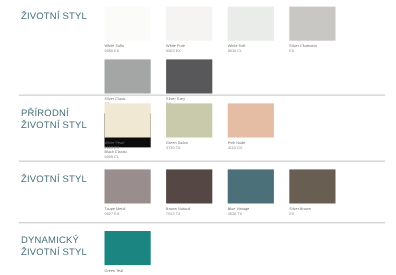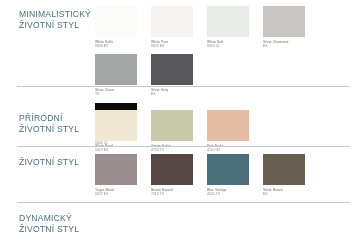--- a/index.html
+++ b/index.html
@@ -83,36 +83,35 @@
   .chip-code {
     font-size: 3.4px;
     line-height: 4.4px;
     color: #8a8a8a;
     white-space: nowrap;
     letter-spacing: 0.05px;
   }
 
   
   #section-minimalisticky { padding-top: 6px; height: 86px; }
-  #section-prirodni { padding-top: 24px; height: 60px; }
+  #section-prirodni { padding-top: 8px; height: 60px; }
   #section-tradicni { padding-top: 8px; height: 56px; }
-  #section-dynamicky { padding-top: 8px; height: 48px; flex-direction: column; }
+  #section-dynamicky { padding-top: 8px; height: 48px; }
 
   #section-prirodni .section-divider,
   #section-tradicni .section-divider,
   #section-dynamicky .section-divider { top: 0px; }
 </style>
 </head>
 <body>
 
 <div class="page">
 
   <div class="section" id="section-minimalisticky">
     <div class="cat-title">
-      <span>MINIMALISTICKÝ</span>
       <span class="l2">ŽIVOTNÍ STYL</span>
     </div>
     <div class="swatch-area">
       <div class="swatch">
         <span class="chip" style="background-color: rgb(251, 251, 249);"></span>
         <div class="chip-name">White Suflo</div>
         <div class="chip-code">9056 EX</div>
       </div>
       <div class="swatch">
         <span class="chip" style="background-color: rgb(246, 244, 242);"></span>

